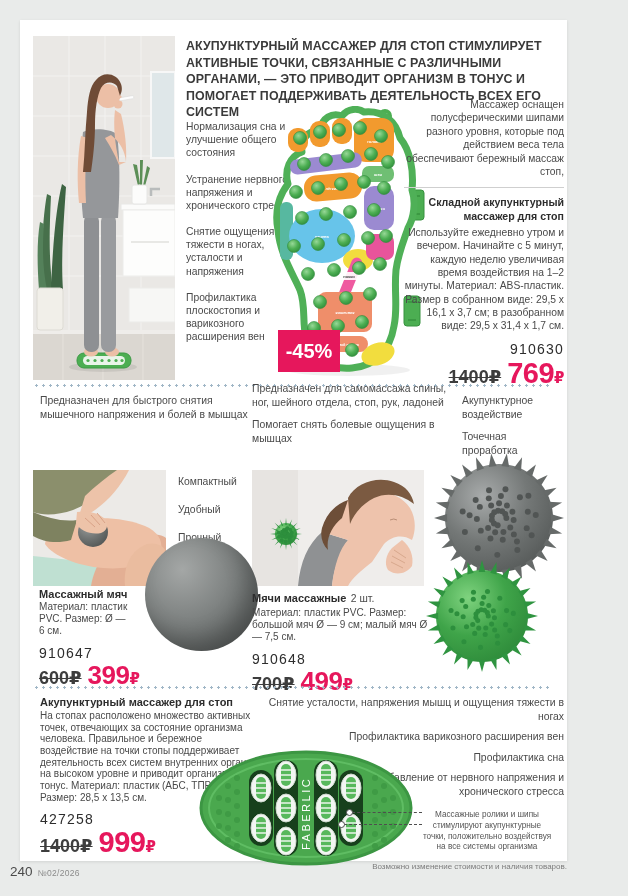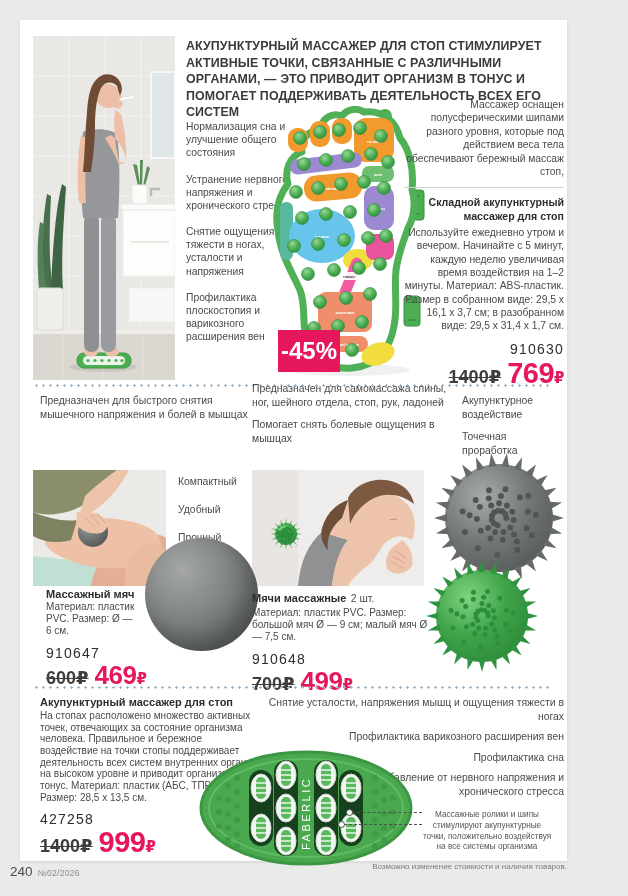--- a/index.html
+++ b/index.html
@@ -9,21 +9,21 @@
     box-shadow:0 1px 3px rgba(0,0,0,.10);}
   .abs{position:absolute;}
   
   .headline{left:166px;top:18px;width:378px;font-weight:700;font-size:12.4px;line-height:1.33;
     color:#3a3a3a;letter-spacing:.1px;}
   .benefits-col{left:166px;top:100px;width:106px;}
   .benefit{font-size:10.3px;line-height:1.28;color:#4a4a4a;margin-bottom:13px;}
   .photo-bath{left:13px;top:16px;width:142px;height:344px;}
   .diagram{left:244px;top:86px;width:162px;height:272px;}
   .badge{left:258px;top:310px;width:62px;height:42px;background:#e6175c;color:#fff;
-    font-weight:700;font-size:24px;display:flex;align-items:center;justify-content:center;z-index:5;}
+    font-weight:700;font-size:20px;display:flex;align-items:center;justify-content:center;z-index:5;}
   .rightcol{left:384px;top:78px;width:160px;text-align:right;color:#4a4a4a;
     font-size:10.3px;line-height:1.3;}
   .rightcol .rule{border-top:1px solid #cfcfcf;margin:9px 0 8px;}
   .pname{font-weight:700;font-size:10.6px;color:#2d2d2d;margin-bottom:2px;}
   .article{font-size:14px;letter-spacing:1.2px;color:#2d2d2d;margin-top:7px;}
   .pricerow{display:flex;align-items:baseline;gap:6px;margin-top:1px;}
   .pricerow.r{justify-content:flex-end;}
   .old{font-weight:700;font-size:18px;color:#3d3d3d;text-decoration:line-through;}
   .new{font-weight:700;color:#e6175c;font-size:29px;letter-spacing:-.5px;line-height:1;}
   .new .cur{font-size:15px;}
@@ -41,21 +41,21 @@
   .c3{left:442px;top:374px;width:100px;}
   .photo-knee{left:13px;top:450px;width:133px;height:116px;}
   .quals{left:158px;top:456px;width:90px;}
   .qual{font-size:10.4px;color:#4a4a4a;margin-bottom:17px;}
   .photo-neck{left:232px;top:450px;width:172px;height:116px;}
   .spiky{left:404px;top:428px;width:143px;height:238px;}
   .grayball{left:125px;top:518px;width:113px;height:113px;border-radius:50%;
     background:radial-gradient(circle at 33% 28%,#a4a7a6 0%,#7e8281 45%,#5f6362 80%,#565a59 100%);
     box-shadow:inset -10px -12px 20px rgba(0,0,0,.22);}
   .prod{color:#4a4a4a;}
-  .p1{left:26px;top:568px;width:112px;}
+  .p1{left:19px;top:568px;width:112px;}
   .p2{left:232px;top:568px;width:178px;}
   .prodname{font-weight:700;font-size:11px;color:#2d2d2d;}
   .qty{font-weight:400;font-size:10.4px;color:#4a4a4a;}
   .proddesc{font-size:10px;line-height:1.22;margin-top:1px;}
   .p1 .proddesc{width:90px;}
   
   .bl{left:20px;top:676px;width:218px;color:#4a4a4a;}
   .bl .title{font-weight:700;font-size:11px;color:#2d2d2d;margin-bottom:2px;}
   .bl .desc{font-size:10px;line-height:1.17;}
   .br{left:240px;top:676px;width:304px;text-align:right;}
@@ -509,21 +509,21 @@
           <circle cx="32.960621430279346" cy="165.679576485497" r="2.53" fill="#2d8f3d"></circle>
         </g>
     </svg>
 
     <div class="abs prod p1">
       <div class="prodname">Массажный мяч</div>
       <div class="proddesc">Материал: пластик PVC. Размер: Ø — 6 см.</div>
       <div class="article">910647</div>
       <div class="pricerow">
         <span class="old">600₽</span>
-        <span class="new new2"><span>469</span><span class="cur">₽</span></span>
+        <span class="new new2"><span>399</span><span class="cur">₽</span></span>
       </div>
     </div>
 
     <div class="abs prod p2">
       <div>
         <span class="prodname">Мячи массажные</span>
         <span class="qty">2 шт.</span>
       </div>
       <div class="proddesc">Материал: пластик PVC. Размер: большой мяч Ø — 9 см; малый мяч Ø — 7,5 см.</div>
       <div class="article">910648</div>

